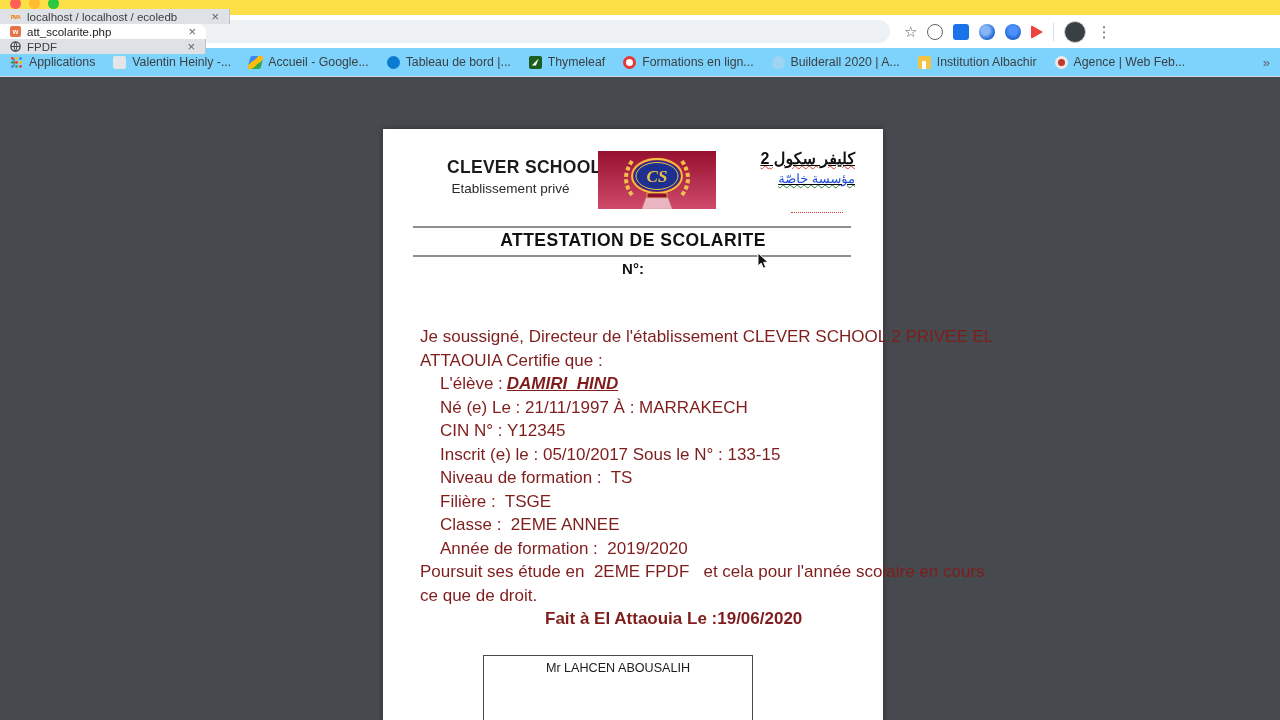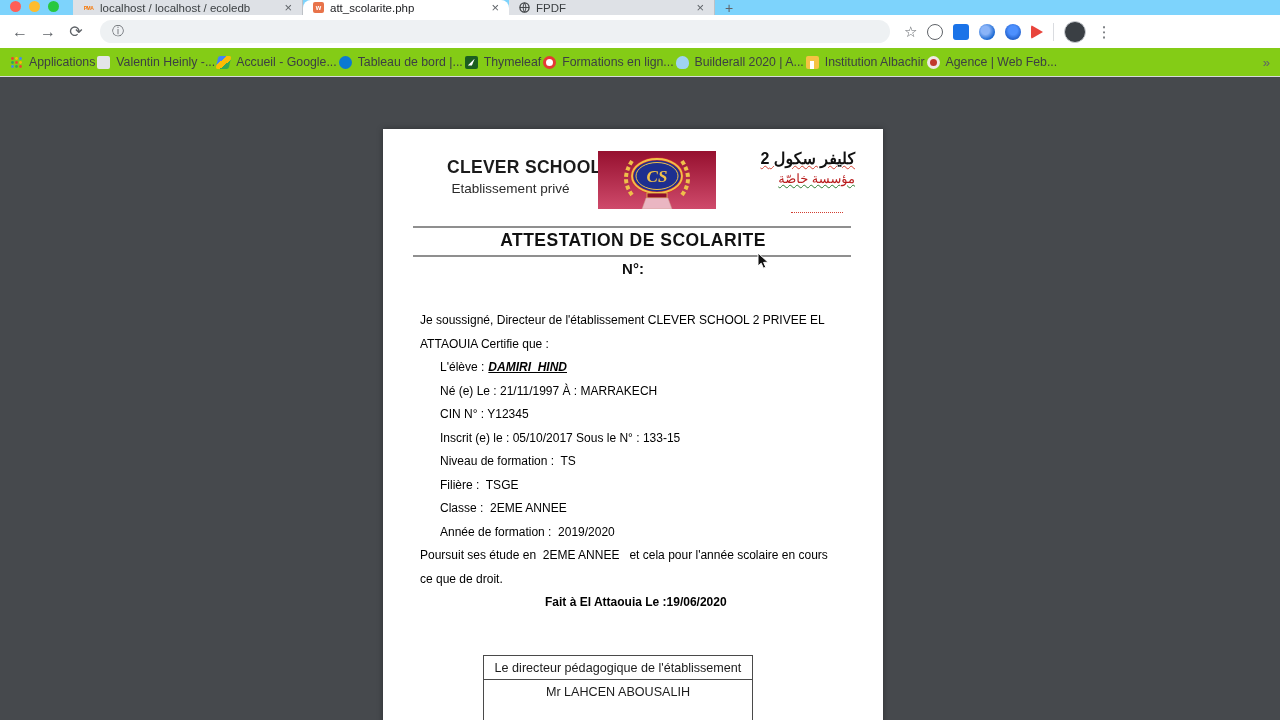--- a/index.html
+++ b/index.html
@@ -1,19 +1,19 @@
 <!DOCTYPE html>
 <html><head>
 <meta charset="utf-8">
 <style>
   * { margin:0; padding:0; box-sizing:border-box; }
   html,body { width:1280px; height:720px; overflow:hidden; font-family:"Liberation Sans", sans-serif; background:#46494d; }
 
   
-  .tabstrip { height:15px; background:#7dd3fc; display:flex; align-items:stretch; position:relative; }
+  .tabstrip { height:15px; background:#fde047; display:flex; align-items:stretch; position:relative;flex-direction:column; }
   .traffic { display:flex; align-items:center; gap:8px; padding:0 14px 0 10px; }
   .light { width:11px; height:11px; border-radius:50%; margin-top:-2px; }
   .light.red{ background:#ff5f57; } .light.yellow{ background:#febc2e; } .light.green{ background:#28c840; }
   .tab { display:flex; align-items:center; gap:6px; padding:0 10px; font-size:11.5px; color:#3c4043; position:relative; }
   .tab.inactive { background:#dee1e6; border-right:1px solid #bdc1c6; }
   .tab.active { background:#ffffff; border-radius:8px 8px 0 0; color:#202124; }
   .tab .title { white-space:nowrap; overflow:hidden; text-overflow:ellipsis; }
   .tab .close { margin-left:auto; color:#5f6368; font-size:13px; padding-left:8px; cursor:default; }
   .tab1{ width:230px; } .tab2{ width:206px; } .tab3{ width:206px; }
   .fav { width:11px; height:11px; flex:none; display:inline-flex; align-items:center; justify-content:center; }
@@ -31,21 +31,21 @@
   .ext { width:16px; height:16px; border-radius:3px; display:inline-block; }
   .ext-circle { border:1.5px solid #5f6368; border-radius:50%; background:#fff; }
   .ext-blue-square { background:#1a73e8; border-radius:3px; }
   .ext-swirl { background:radial-gradient(circle at 40% 40%, #8ab4f8 30%, #1967d2 70%); border-radius:50%; }
   .ext-blue-circle { background:radial-gradient(circle at 50% 40%, #4d90fe 35%, #1a57c2 80%); border-radius:50%; }
   .ext-red-arrow { width:0; height:0; border-left:12px solid #e8453c; border-top:7px solid transparent; border-bottom:7px solid transparent; border-radius:2px; }
   .sep { width:1px; height:18px; background:#dadce0; }
   .avatar { width:22px; height:22px; border-radius:50%; background:#3a3f44; border:1px solid #c9ccd1; }
   .kebab { color:#5f6368; font-size:15px; letter-spacing:0; }
 
-  .bookmarks { height:29px; background:#84cc16; display:flex; align-items:center; padding:0 10px; gap:2px; border-bottom:1px solid #d8dadd; font-size:12.3px; color:#3c4043; }
+  .bookmarks { height:29px; background:#7dd3fc; display:flex; align-items:center; padding:0 10px; gap:18px; border-bottom:1px solid #d8dadd; font-size:12.3px; color:#3c4043; }
   .bm { display:flex; align-items:center; gap:6px; white-space:nowrap; }
   .bmicon { width:13px; height:13px; flex:none; border-radius:2px; position:relative; }
   .bi-apps svg{ display:block; }
   .bi-gray { background:#e3e5e8; }
   .bi-google { background:linear-gradient(135deg,#4285f4 33%,#fbbc05 33%,#fbbc05 66%,#34a853 66%); border-radius:2px; transform:skewX(-12deg); }
   .bi-blue { background:#0b7ad1; border-radius:50%; }
   .bi-green { background:#1b5e20; border-radius:2px; }
   .bi-green::after{ content:""; position:absolute; left:3px; top:3px; width:7px; height:7px; background:#fff; clip-path:polygon(0 100%,100% 0,60% 100%); }
   .bi-red-ring { border:3.5px solid #e53935; border-radius:50%; background:#fff; }
   .bi-cloud { background:#9fd3f2; border-radius:50% 50% 40% 40%; }
@@ -57,31 +57,31 @@
 
   
   .viewport { position:relative; height:643px; background:#46494d; }
   .doc { position:absolute; left:383px; top:52px; width:500px; height:620px; background:#ffffff; box-shadow:0 0 6px rgba(0,0,0,0.35); }
 
   .doc-header { position:absolute; left:30px; top:20px; right:28px; height:80px; }
   .school-fr { position:absolute; left:5px; top:8px; width:185px; text-align:center; }
   .school-fr .name { font-size:17.5px; font-weight:bold; color:#1b1b1b; letter-spacing:0.3px; white-space:nowrap;margin-left:29px; }
   .school-fr .type { font-size:13.5px; color:#2a2a2a; margin-top:3px; }
   .logo { position:absolute; left:185px; top:2px; width:118px; height:58px; }
-  .school-ar { position:absolute; right:0; top:0; width:150px; text-align:right; direction:rtl; }
+  .school-ar { position:absolute; right:0; top:0; width:150px; text-align:right; direction:rtl;text-decoration:underline; }
   .school-ar .ar1 { font-size:16px; font-weight:bold; color:#111; text-decoration:underline wavy #d23f31 1px; }
-  .school-ar .ar2 { font-size:13px; color:#b91c1c; margin-top:3px; text-decoration:underline wavy #2e7d32 1px; }
+  .school-ar .ar2 { font-size:13px; color:#1d4ed8; margin-top:3px; text-decoration:underline wavy #2e7d32 1px; }
   .reddots { position:absolute; right:12px; top:63px; width:52px; border-bottom:1.5px dotted #d23f31; }
 
   .rule { position:absolute; left:30px; right:32px; height:2px; background:#8f8f8f; }
   .rule1 { top:97px; } .rule2 { top:126px; }
   .doc-title { position:absolute; left:0; right:0; top:101px; text-align:center; font-size:17.5px; font-weight:bold; color:#111; letter-spacing:0.5px; }
   .doc-num { position:absolute; left:0; right:0; top:131px; text-align:center; font-size:15px; font-weight:bold; color:#111; }
 
-  .body-text { position:absolute; left:37px; top:180px; width:440px; font-size:12px; color:#000000; }
+  .body-text { position:absolute; left:37px; top:196px; width:440px; font-size:17px; color:#7f1d1d; }
   .bline { height:23.5px; line-height:23.5px; white-space:pre; }
   .indent { padding-left:20px; }
   .student-name { font-weight:bold; font-style:italic; text-decoration:underline; margin-left:4px; white-space:pre; }
   .fait { padding-left:125px;font-weight:bold; }
 
   .sig-table { position:absolute; left:100px; top:526px; width:270px; border:1px solid #4a4a4a; background:#fff; }
   .sig-row1 { height:24px; line-height:24px; border-bottom:1px solid #4a4a4a; text-align:center; font-size:12.6px; color:#1c1c1c; }
   .sig-row2 { height:70px; line-height:24px; text-align:center; font-size:12.6px; color:#1c1c1c; }
 
   .cursor { position:absolute; left:757px; top:175px; }
@@ -237,27 +237,26 @@
         <div class="bline">Je soussigné, Directeur de l'établissement CLEVER SCHOOL 2 PRIVEE EL</div>
         <div class="bline">ATTAOUIA Certifie que :</div>
         <div class="bline indent"><span>L'élève :</span><span class="student-name">DAMIRI  HIND</span></div>
         <div class="bline indent">Né (e) Le : 21/11/1997 À : MARRAKECH</div>
         <div class="bline indent">CIN N° : Y12345</div>
         <div class="bline indent">Inscrit (e) le : 05/10/2017 Sous le N° : 133-15</div>
         <div class="bline indent">Niveau de formation :  TS</div>
         <div class="bline indent">Filière :  TSGE</div>
         <div class="bline indent">Classe :  2EME ANNEE</div>
         <div class="bline indent">Année de formation :  2019/2020</div>
-        <div class="bline">Poursuit ses étude en  2EME ANNEE   et cela pour l'année scolaire en cours</div>
+        <div class="bline">Poursuit ses étude en  2EME FPDF   et cela pour l'année scolaire en cours</div>
         <div class="bline">ce que de droit.</div>
         <div class="bline fait">Fait à El Attaouia Le :19/06/2020</div>
       </div>
 
       <div class="sig-table">
-        <div class="sig-row1">Le directeur pédagogique de l'établissement</div>
         <div class="sig-row2">Mr LAHCEN ABOUSALIH</div>
       </div>
 
     </div>
 
     <svg class="cursor" width="14" height="18" viewBox="0 0 14 18">
       <path d="M1 1 L1 14 L4.2 11.2 L6.4 16.2 L8.8 15.2 L6.6 10.4 L11 10.2 Z" fill="#111" stroke="#fff" stroke-width="1"></path>
     </svg>
   </div>
 

